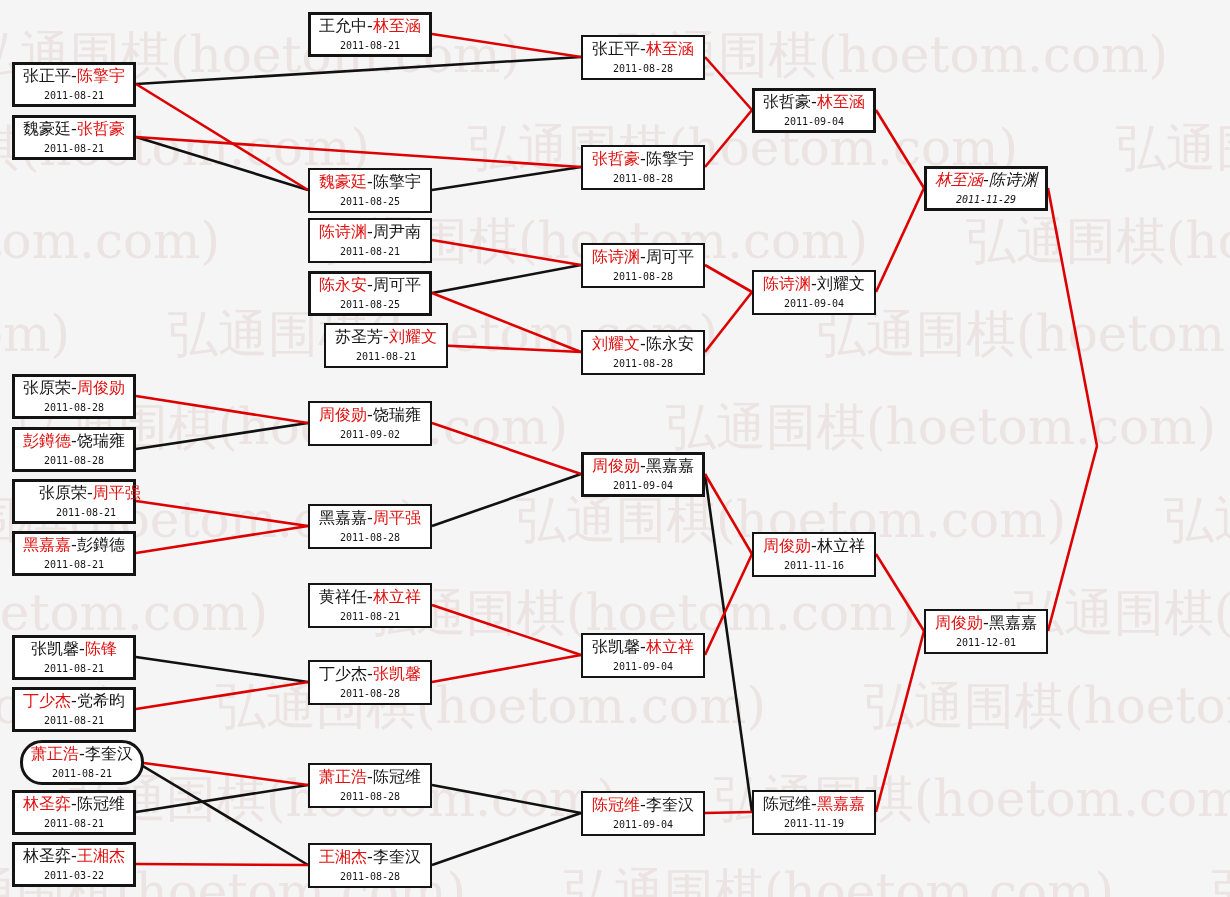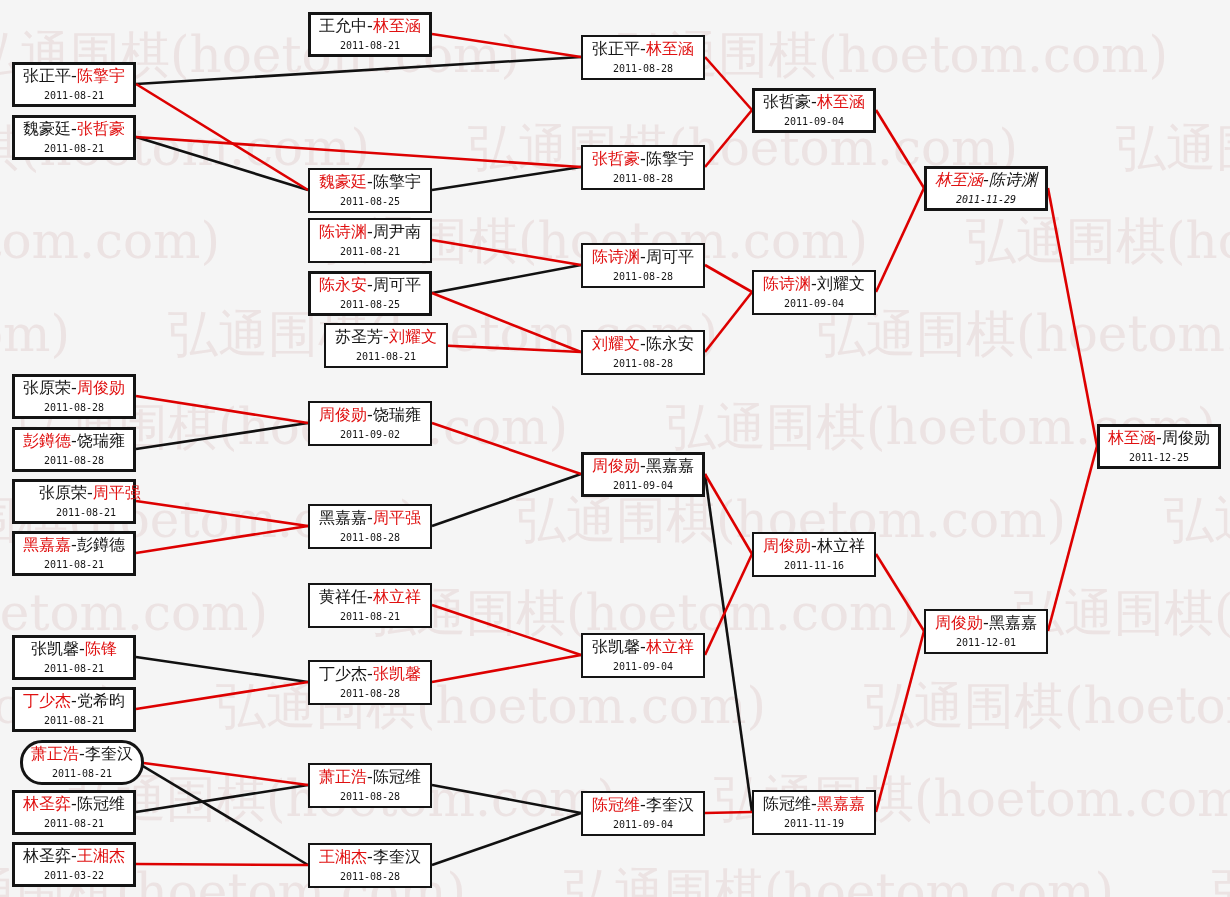--- a/index.html
+++ b/index.html
@@ -211,18 +211,14 @@
         <div class="date">2011-11-19</div>
       </div>
       <div class="box thick" style="left: 924px; top: 166px; font-style: italic;">
         <div class="names"><span class="win">林至涵</span><span>-</span><span>陈诗渊</span></div>
         <div class="date">2011-11-29</div>
       </div>
       <div class="box" style="left: 924px; top: 609px;">
         <div class="names"><span class="win">周俊勋</span><span>-</span><span>黑嘉嘉</span></div>
         <div class="date">2011-12-01</div>
       </div>
-      <div class="box thick" style="left: 1097px; top: 424px;">
-        <div class="names"><span class="win">林至涵</span><span>-</span><span>周俊勋</span></div>
-        <div class="date">2011-12-25</div>
-      </div>
     </div>
 </div>
 
 </body></html>

